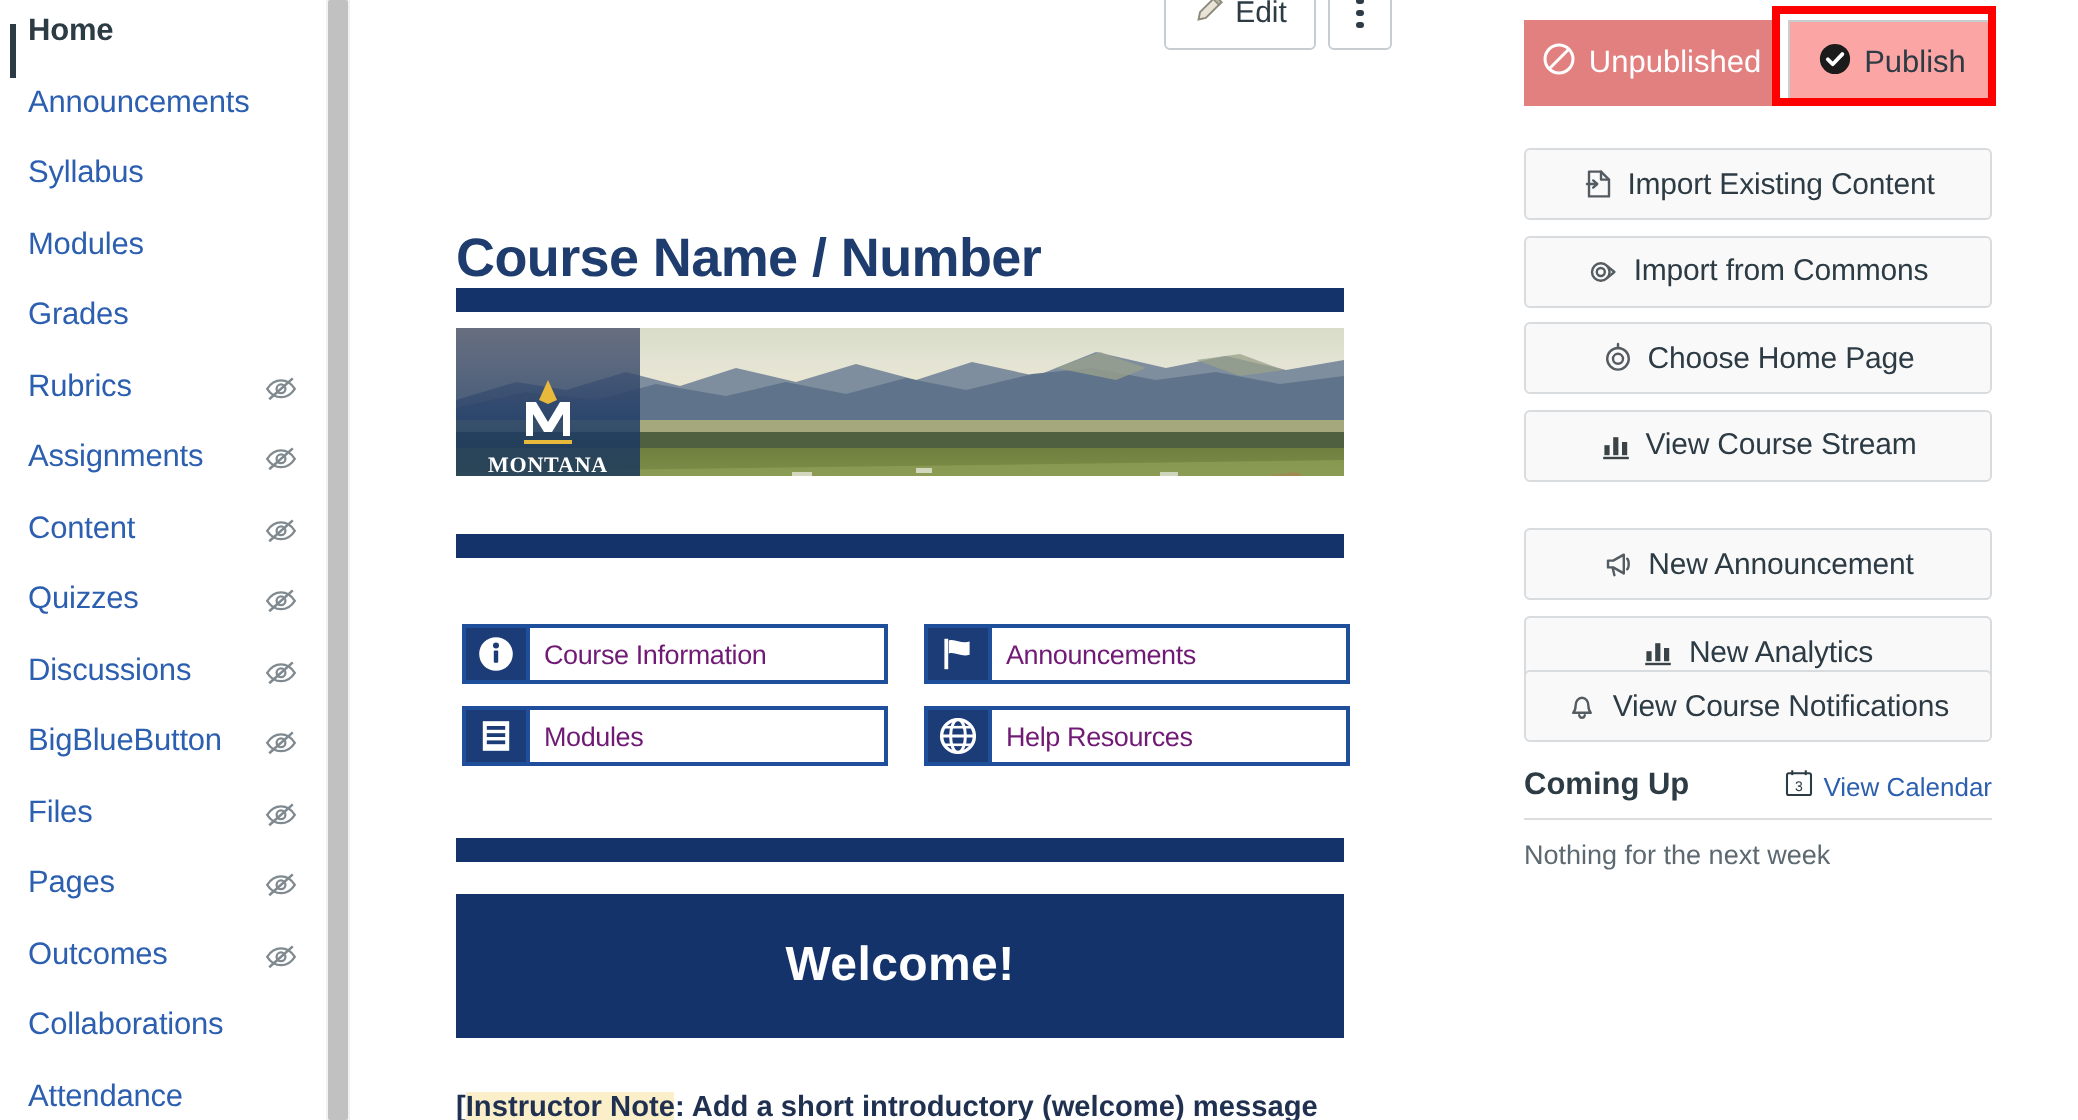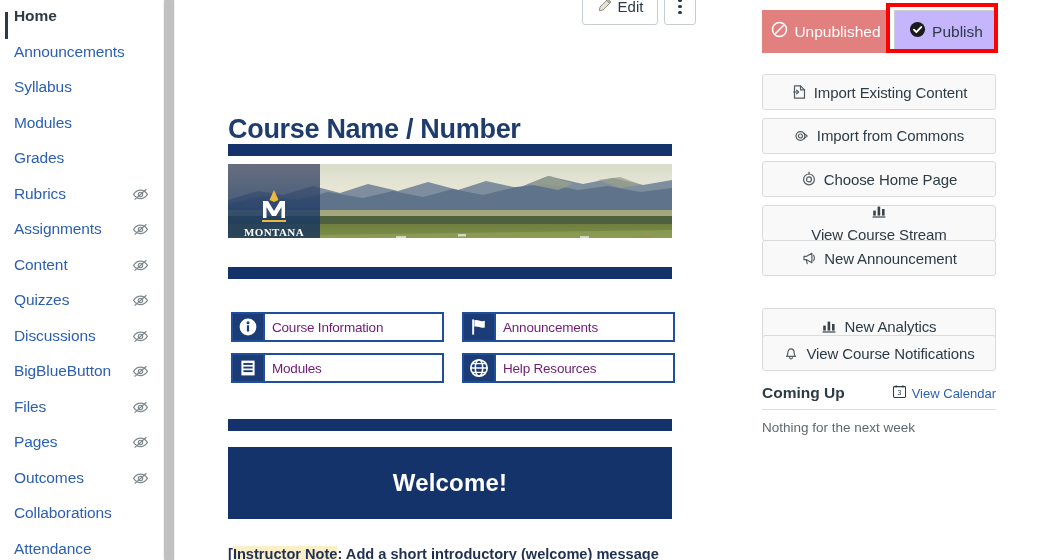--- a/index.html
+++ b/index.html
@@ -174,21 +174,21 @@
   }
   #publish-highlight {
     position: absolute; left: 126px; top: 3px;
     width: 112px; height: 50px;
     border: 4px solid #FF0000;
     box-sizing: border-box;
     pointer-events: none;
   }
   #btn-publish {
     width: 104px; height: 43px;
-    background: #c4b5fd;
+    background: #fca5a5;
     border: 1px solid #C7CDD1;
     color: #2D3B45;
     display: flex; align-items: center; justify-content: center; gap: 6px;
     font-size: 15.5px;
     cursor: pointer;
     margin-left: 4px;
   }
 
   .side-btn {
     position: absolute; left: 2px;
@@ -539,32 +539,32 @@
         <button class="side-btn" style="top: 161px;">
           <span style="display: inline-flex;">
             <svg width="16" height="16" viewBox="0 0 16 16" aria-hidden="true">
               <circle cx="8" cy="8.4" r="5.4" fill="none" stroke="#555C61" stroke-width="1.2" stroke-linecap="round" stroke-linejoin="round"></circle>
               <circle cx="8" cy="8.4" r="2.5" fill="none" stroke="#555C61" stroke-width="1.2" stroke-linecap="round" stroke-linejoin="round"></circle>
               <path d="M8 3V1" fill="none" stroke="#555C61" stroke-width="1.2" stroke-linecap="round" stroke-linejoin="round"></path>
             </svg>
           </span>
           <span>Choose Home Page</span>
         </button>
-        <button class="side-btn" style="top: 204.5px; flex-direction: column;">
+        <button class="side-btn" style="top: 204.5px;">
           <span style="display: inline-flex;">
             <svg width="16" height="16" viewBox="0 0 16 16" aria-hidden="true">
               <rect x="2.2" y="7.6" width="2.6" height="5" fill="#3A4348"></rect>
               <rect x="6.6" y="3.6" width="2.6" height="9" fill="#3A4348"></rect>
               <rect x="11" y="6" width="2.6" height="6.6" fill="#3A4348"></rect>
               <rect x="1.6" y="13.4" width="12.8" height="1.2" fill="#3A4348"></rect>
             </svg>
           </span>
           <span>View Course Stream</span>
         </button>
-        <button class="side-btn" style="top: 240px;">
+        <button class="side-btn" style="top: 264px;">
           <span style="display: inline-flex;">
             <svg width="16" height="16" viewBox="0 0 16 16" aria-hidden="true">
               <path d="M3 6.3v3.4h2.6l5.3 3V3.3l-5.3 3z" fill="none" stroke="#555C61" stroke-width="1.2" stroke-linecap="round" stroke-linejoin="round"></path>
               <path d="M12.6 5.4c1 .8 1 4.4 0 5.2" fill="none" stroke="#555C61" stroke-width="1.2" stroke-linecap="round" stroke-linejoin="round"></path>
               <path d="M5.3 9.9 6.2 13.6" fill="none" stroke="#555C61" stroke-width="1.2" stroke-linecap="round" stroke-linejoin="round"></path>
             </svg>
           </span>
           <span>New Announcement</span>
         </button>
         <button class="side-btn" style="top: 308px;">

